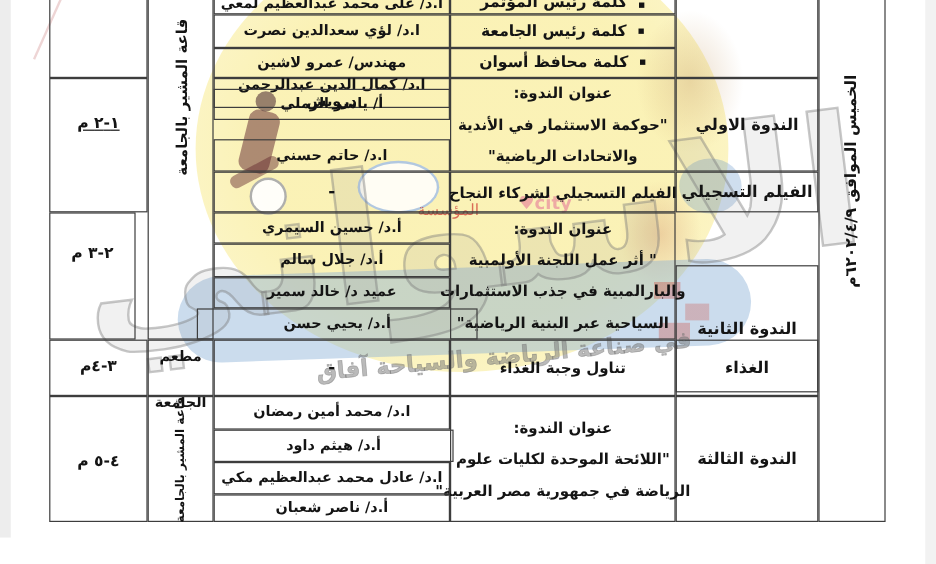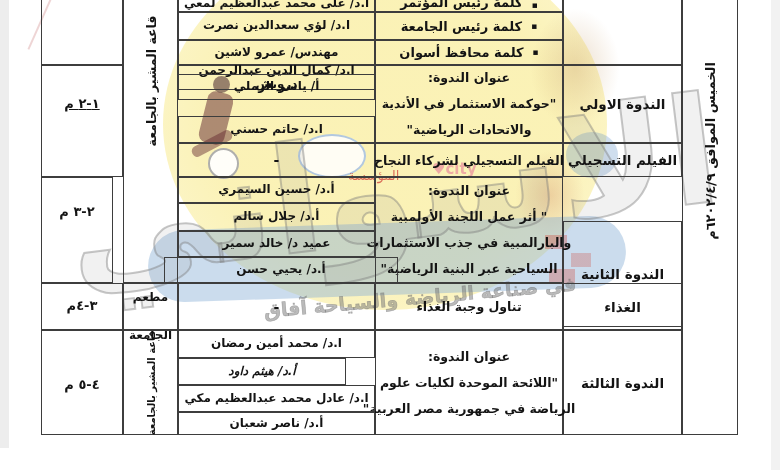--- a/index.html
+++ b/index.html
@@ -161,21 +161,21 @@
   <div class="cell dash" style="left:178px;top:143px;width:197px;height:34px;">-</div>
 
   <div class="cell name" style="left:178px;top:177px;width:197px;height:26px;">أ.د/ حسين السيمري</div>
   <div class="cell name" style="left:178px;top:203px;width:197px;height:28px;">أ.د/ جلال سالم</div>
   <div class="cell name" style="left:178px;top:231px;width:197px;height:26px;">عميد د/ خالد سمير</div>
   <div class="cell name" style="left:164px;top:257px;width:234px;height:26px;">أ.د/ يحيي حسن</div>
 
   <div class="cell dash" style="left:178px;top:283px;width:197px;height:47px;">-</div>
 
   <div class="cell name" style="left:178px;top:330px;width:197px;height:28px;">ا.د/ محمد أمين رمضان</div>
-  <div class="cell name" style="left:178px;top:358px;width:168px;height:27px;font-style:italic;">أ.د/ هيثم داود</div>
+  <div class="cell name" style="left:178px;top:358px;width:200px;height:27px;">أ.د/ هيثم داود</div>
   <div class="cell name" style="left:178px;top:385px;width:197px;height:27px;">ا.د/ عادل محمد عبدالعظيم مكي</div>
   <div class="cell name" style="left:178px;top:412px;width:197px;height:23px;">أ.د/ ناصر شعبان</div>
 
   <div class="cell vcell" style="left:123px;top:-30px;width:55px;height:313px;">
     <span class="vtext" style="top:110px;font-size:12.5px;">قاعة المشير بالجامعة</span>
   </div>
   <div class="cell col" style="left:123px;top:283px;width:55px;height:47px;">
     <div class="rest-line">مطعم</div>
     <div class="rest-line">الجامعة</div>
   </div>

